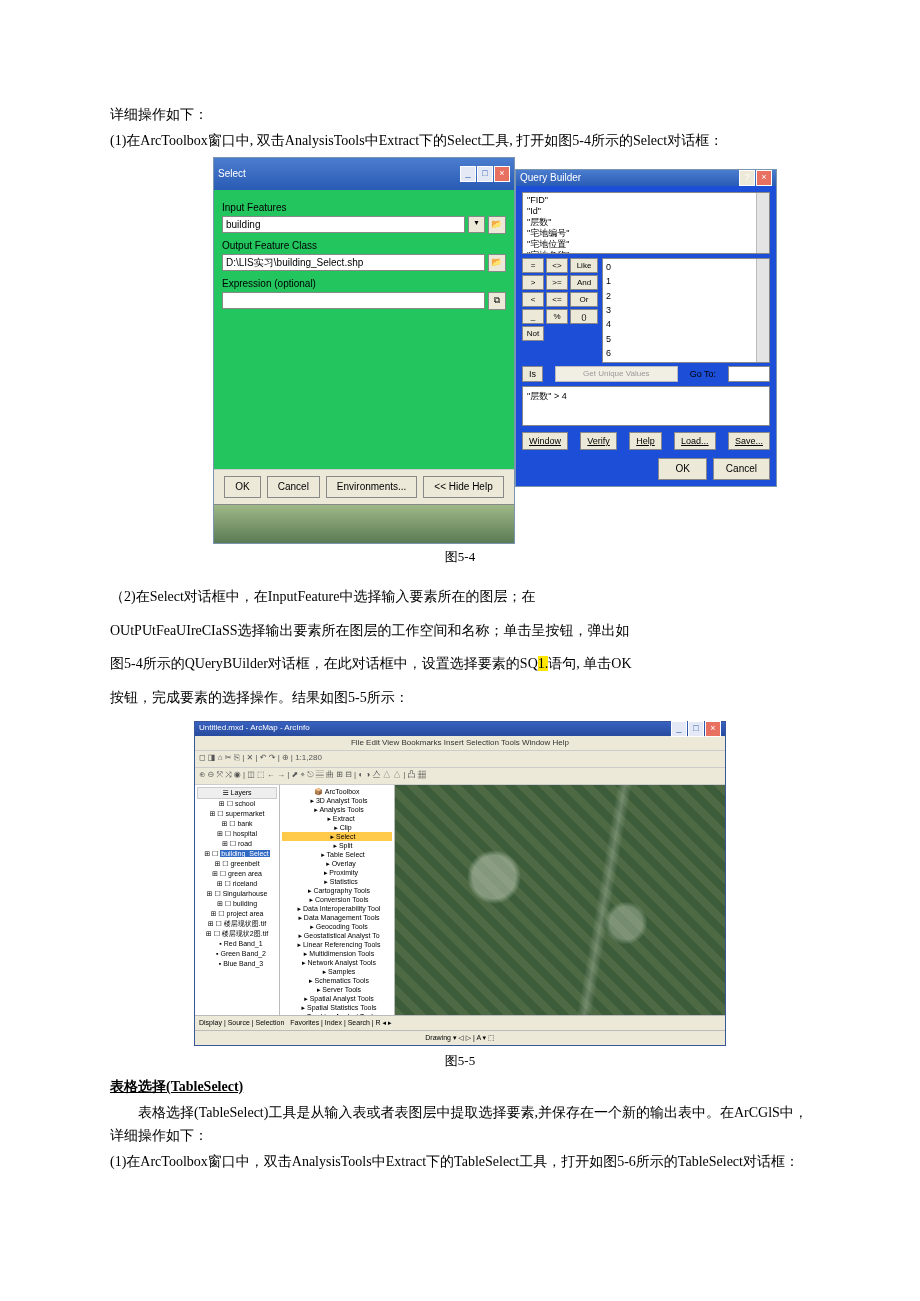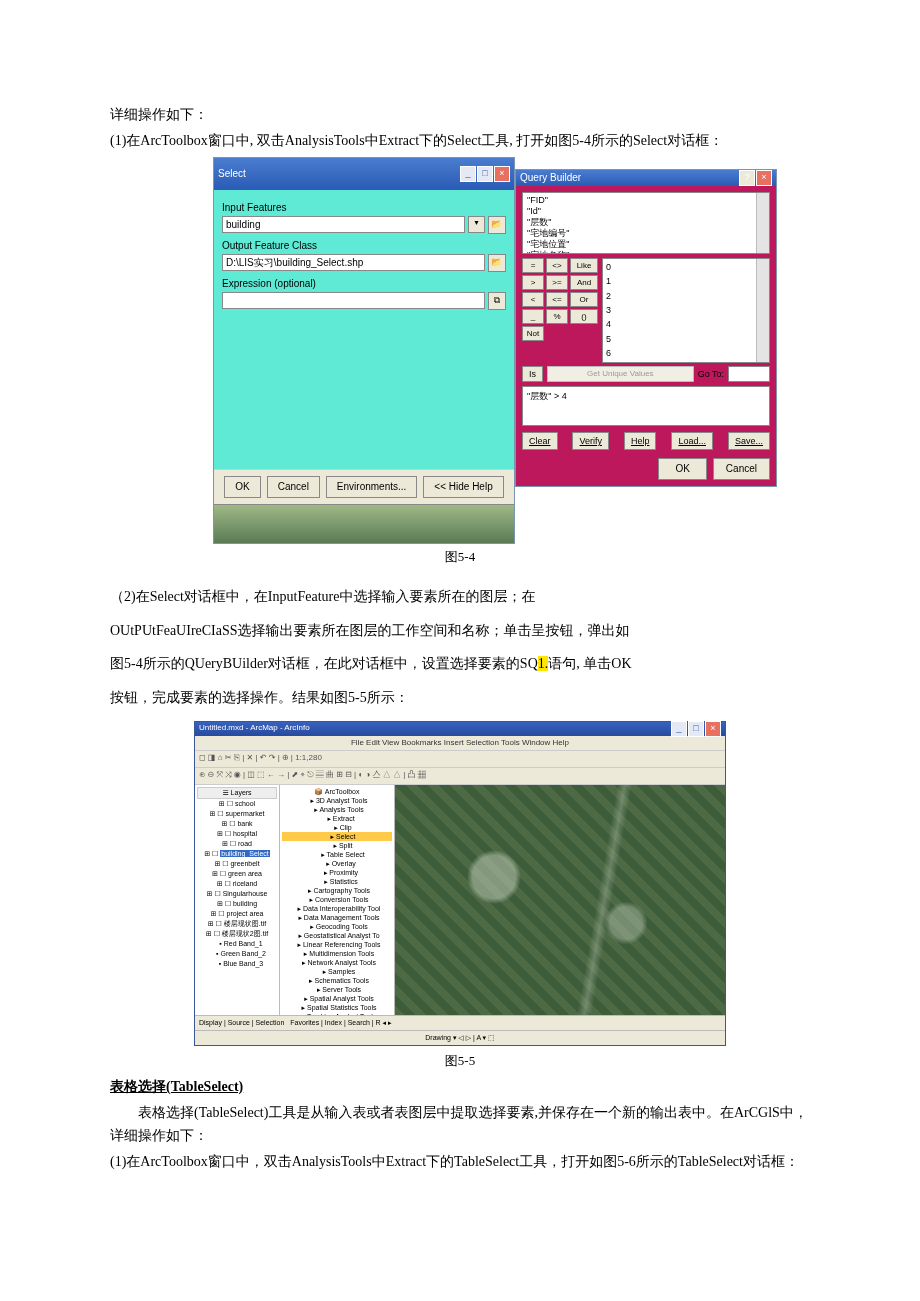--- a/index.html
+++ b/index.html
@@ -46,21 +46,21 @@
     padding: 4px 4px;
     font-size: 10px;
     justify-content: space-between;
   }
   .winbtns { display:flex; gap:1px; }
   .winbtn {
     width:14px; height:14px; background:#d4es; border:1px solid #fff;
     background:#e4e9f5; color:#2a5bb5; font-size:9px; text-align:center; line-height:12px;
   }
   .winbtn.close { background:#e87060; color:#fff; }
-  .select-body { padding: 6px 8px; background:#5eead4; }
+  .select-body { padding: 6px 8px; background:#22c55e; }
   .lbl { font-size:10px; margin-top:4px; }
   .fld-row { display:flex; gap:3px; margin-bottom:3px; }
   .fld { flex:1; background:#fff; border:1px solid #888; height:15px; font-size:10px; padding:0 3px; }
   .ddbtn { width:15px; height:15px; background:#ece9d8; border:1px solid #888; font-size:8px; text-align:center; }
   .iconbtn { width:16px; height:16px; background:#ece9d8; border:1px solid #888; font-size:9px; text-align:center; line-height:14px; }
   .select-buttons {
     display:flex; justify-content:center; gap:6px; padding:6px;
     border-top:1px solid #ccc; background:#ece9d8;
   }
   .dlgbtn {
@@ -69,40 +69,40 @@
   }
   .mapstrip { height:30px; background:linear-gradient(#9fb887,#5b7b55); border-top:1px solid #888;
     text-align:right; padding:4px 10px; color:#c6e0c9; font-size:9px; letter-spacing:1px; }
 
   .midcol {
     width:28px; font-size:9px; line-height:14px; padding:20px 2px 0 4px;
     color:#333; font-family:Tahoma,sans-serif; background:#fff;
   }
 
   .qb-dialog {
-    width:260px; border:1px solid #7a95b0; background:#be185d;
+    width:260px; border:1px solid #7a95b0; background:#1d4ed8;
     font-family:Tahoma,sans-serif; font-size:10px; margin-top:12px;
   }
   .qb-title {
     background: linear-gradient(#4a7ccf,#2a5bb5);
     color:#fff; height:16px; display:flex; align-items:center;
     justify-content:space-between; padding:0 4px; font-size:10px;
   }
   .help-close { display:flex; gap:1px; }
   .sqbtn { width:14px; height:14px; background:#ece9d8; border:1px solid #fff; font-size:9px; text-align:center; line-height:12px;}
   .sqbtn.red { background:#e87060; color:#fff; }
   .qb-body { padding:6px; }
   .qb-fields { background:#fff; border:1px solid #888; height:56px; padding:2px 4px; font-size:9px; line-height:11px; overflow:hidden; position:relative;}
   .qb-fields .scroll { position:absolute; right:0; top:0; bottom:0; width:12px; background:#e4e4e4; border-left:1px solid #bbb;}
   .qb-ops { display:flex; gap:4px; margin-top:4px; }
   .qb-opgrid { display:grid; grid-template-columns: 22px 22px 28px; grid-auto-rows:15px; gap:2px; font-size:8px; }
   .qb-opgrid div { border:1px solid #888; background:#ece9d8; text-align:center; line-height:13px; }
   .qb-vals { flex:1; background:#fff; border:1px solid #888; font-size:9px; padding:1px 3px; position:relative;}
   .qb-vals .scroll { position:absolute; right:0; top:0; bottom:0; width:12px; background:#e4e4e4; border-left:1px solid #bbb;}
-  .qb-row2 { display:flex; gap:4px; margin-top:3px; align-items:center; }
+  .qb-row2 { display:flex; gap:12px; margin-top:3px; align-items:center; }
   .qb-getuniq { flex:1; border:1px solid #bbb; background:#f1efe4; color:#999; font-size:8px; text-align:center; height:14px; line-height:13px; }
   .qb-goto { font-size:9px; }
   .qb-expr { background:#fff; border:1px solid #888; height:34px; margin-top:4px; padding:2px 4px; font-size:9px;}
   .qb-bot { display:flex; justify-content:space-between; gap:4px; margin-top:6px; font-size:9px; }
   .qb-bot .dlgbtn { padding:1px 6px; font-size:9px; text-decoration:underline; }
   .qb-okrow { display:flex; justify-content:flex-end; gap:6px; margin-top:8px; }
 
   
   .arcmap {
     width:530px; margin: 0 auto;
@@ -221,21 +221,21 @@
             </div>
         </div>
         <div class="qb-row2">
           <div class="dlgbtn" style="padding:0 6px;font-size:9px;">Is</div>
           <div class="qb-getuniq">Get Unique Values</div>
           <span class="qb-goto">Go To:</span>
           <div style="width:40px;height:14px;background:#fff;border:1px solid #888;"></div>
         </div>
         <div class="qb-expr">"层数" &gt; 4</div>
         <div class="qb-bot">
-          <div class="dlgbtn">Clear</div>
+          <div class="dlgbtn">Window</div>
           <div class="dlgbtn">Verify</div>
           <div class="dlgbtn">Help</div>
           <div class="dlgbtn">Load...</div>
           <div class="dlgbtn">Save...</div>
         </div>
         <div class="qb-okrow">
           <div class="dlgbtn" style="padding:2px 16px;">OK</div>
           <div class="dlgbtn" style="padding:2px 12px;">Cancel</div>
         </div>
       </div>

